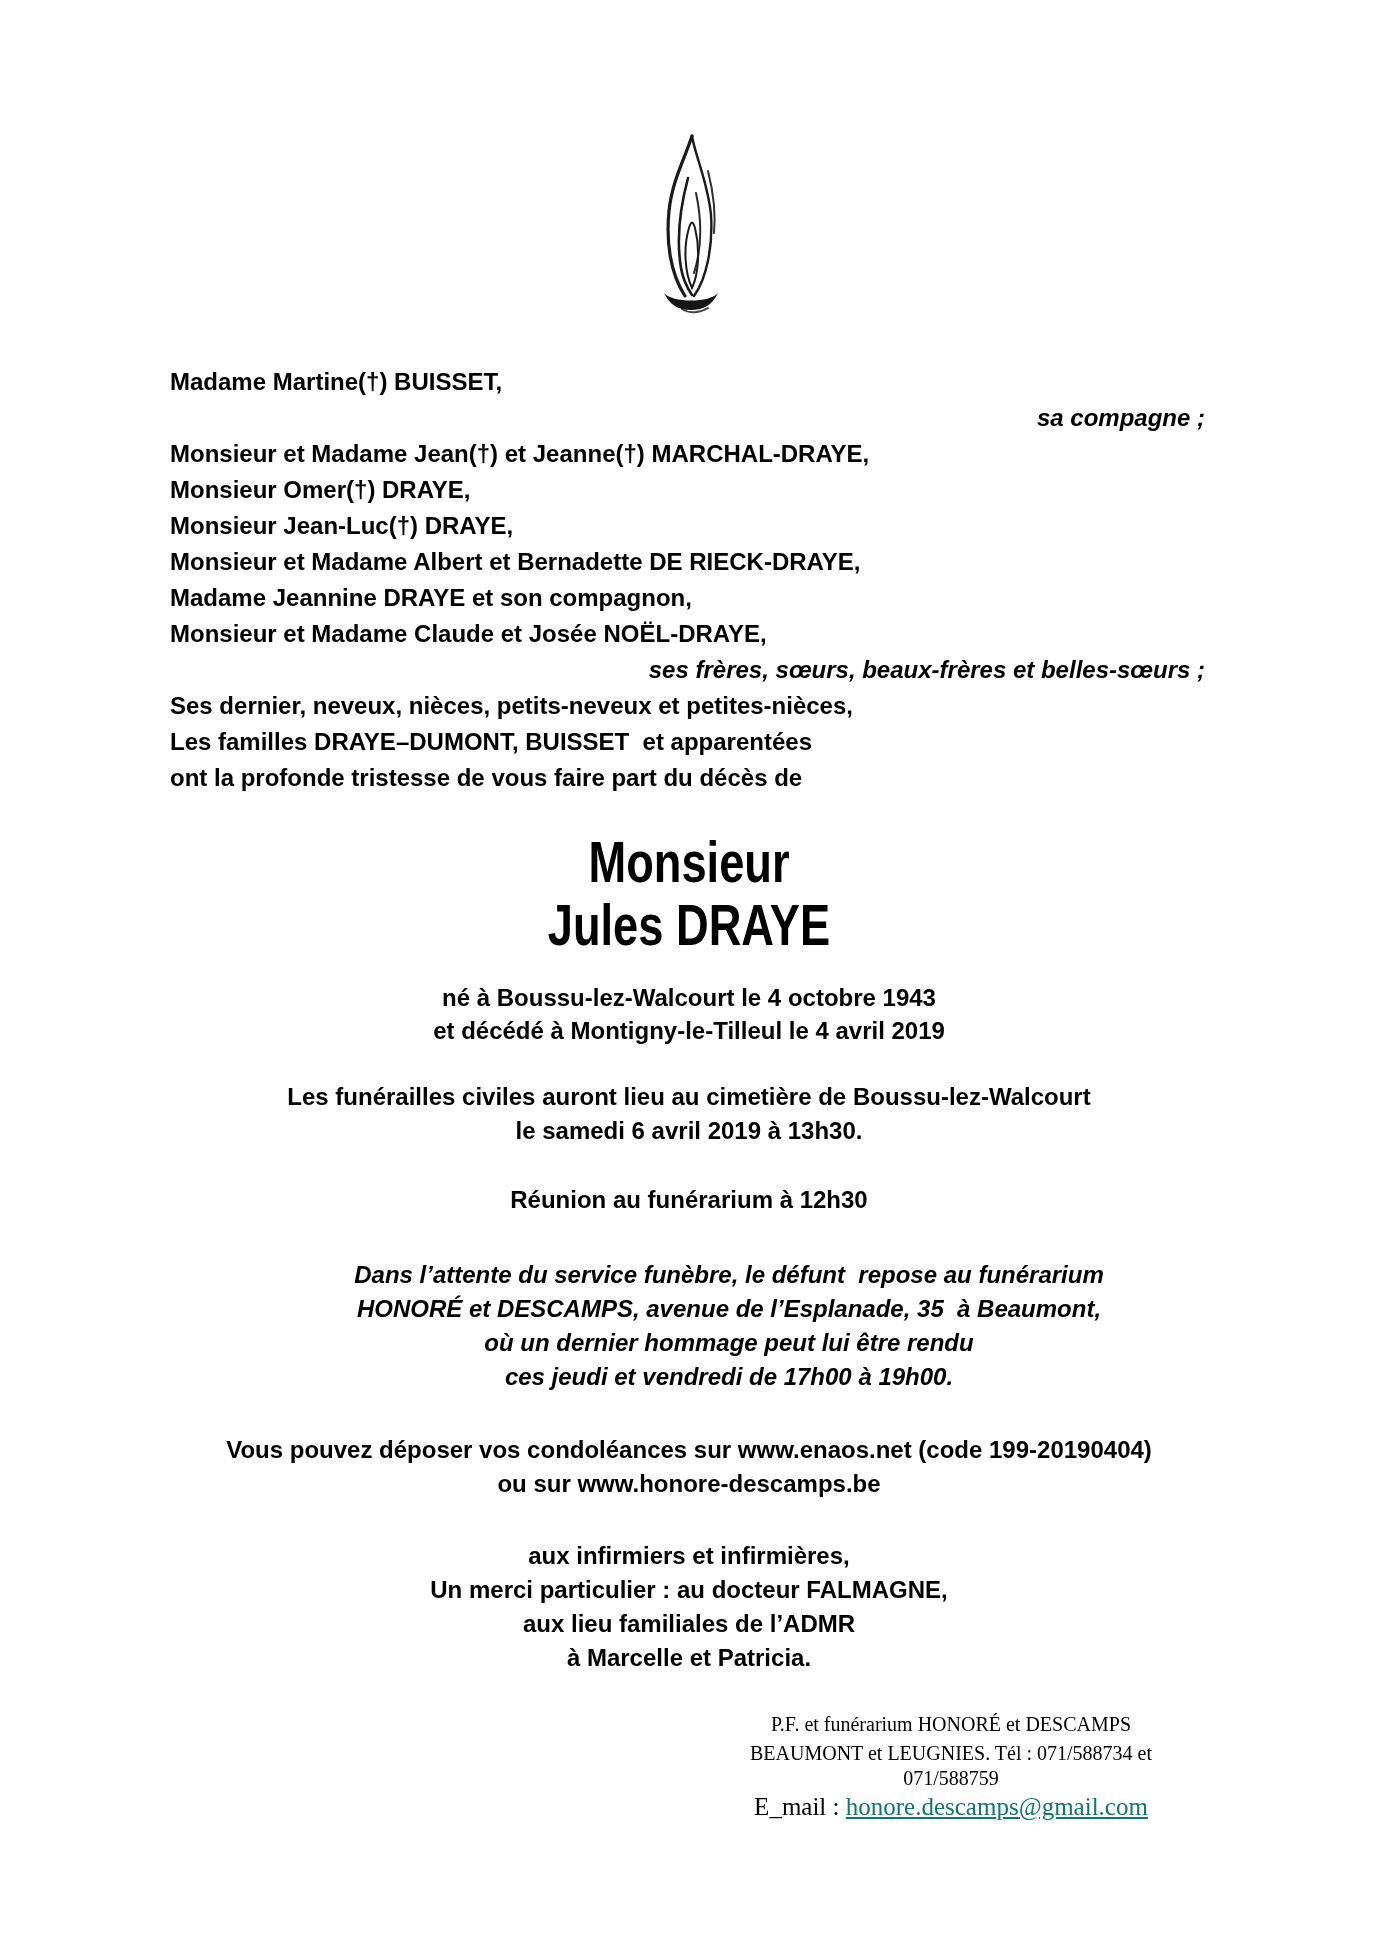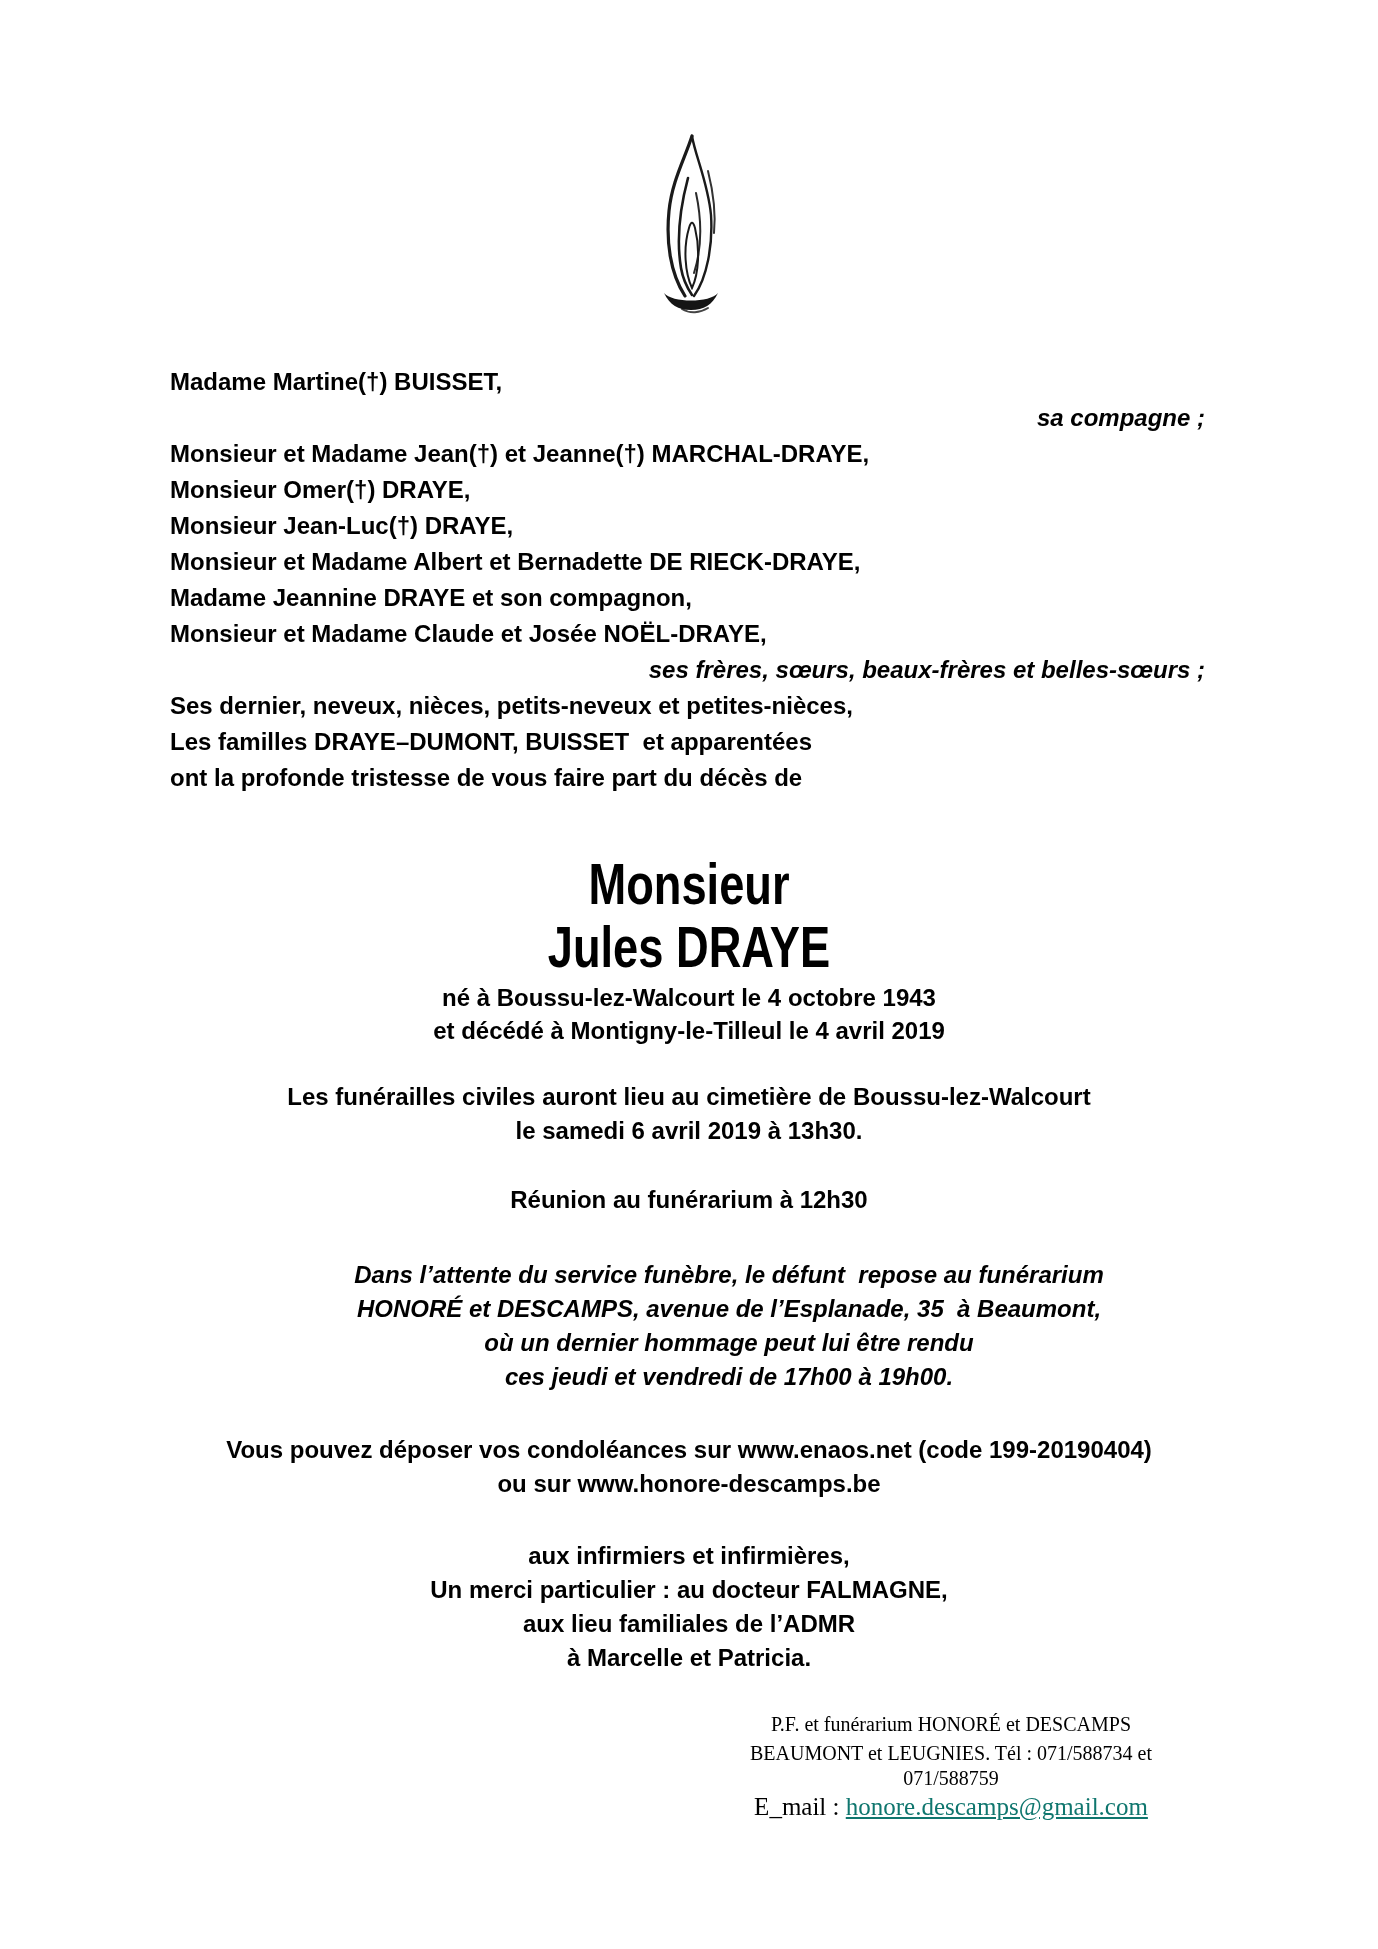--- a/index.html
+++ b/index.html
@@ -32,21 +32,21 @@
     font-size: 24px;
     line-height: 36px;
     font-weight: bold;
   }
   .intro .right { text-align: right; font-style: italic; }
 
   
   .title-block {
     position: absolute;
     left: 0;
-    top: 852px;
+    top: 830px;
     width: 1378px;
     text-align: center;
     font-size: 58px;
     line-height: 63px;
     font-weight: bold;
   }
   .title-block .tline { transform: scaleX(0.78); transform-origin: 50% 50%; }
 
   
   .center-block {

